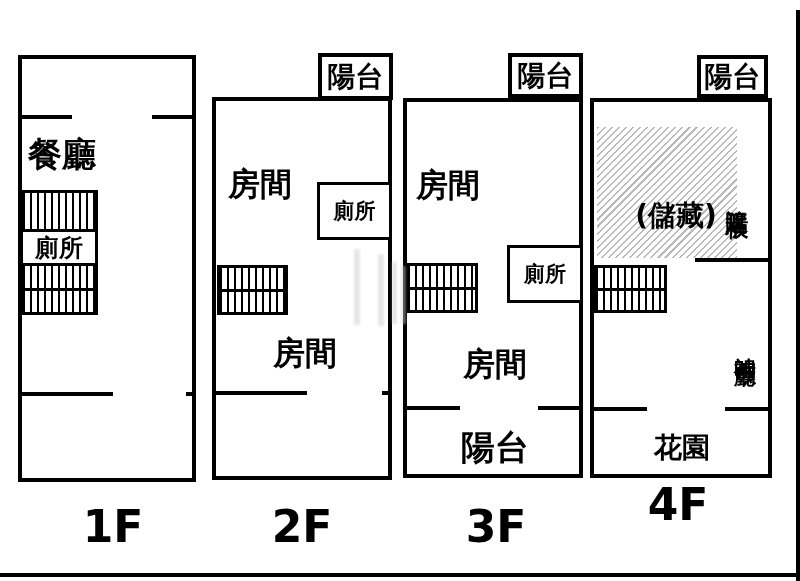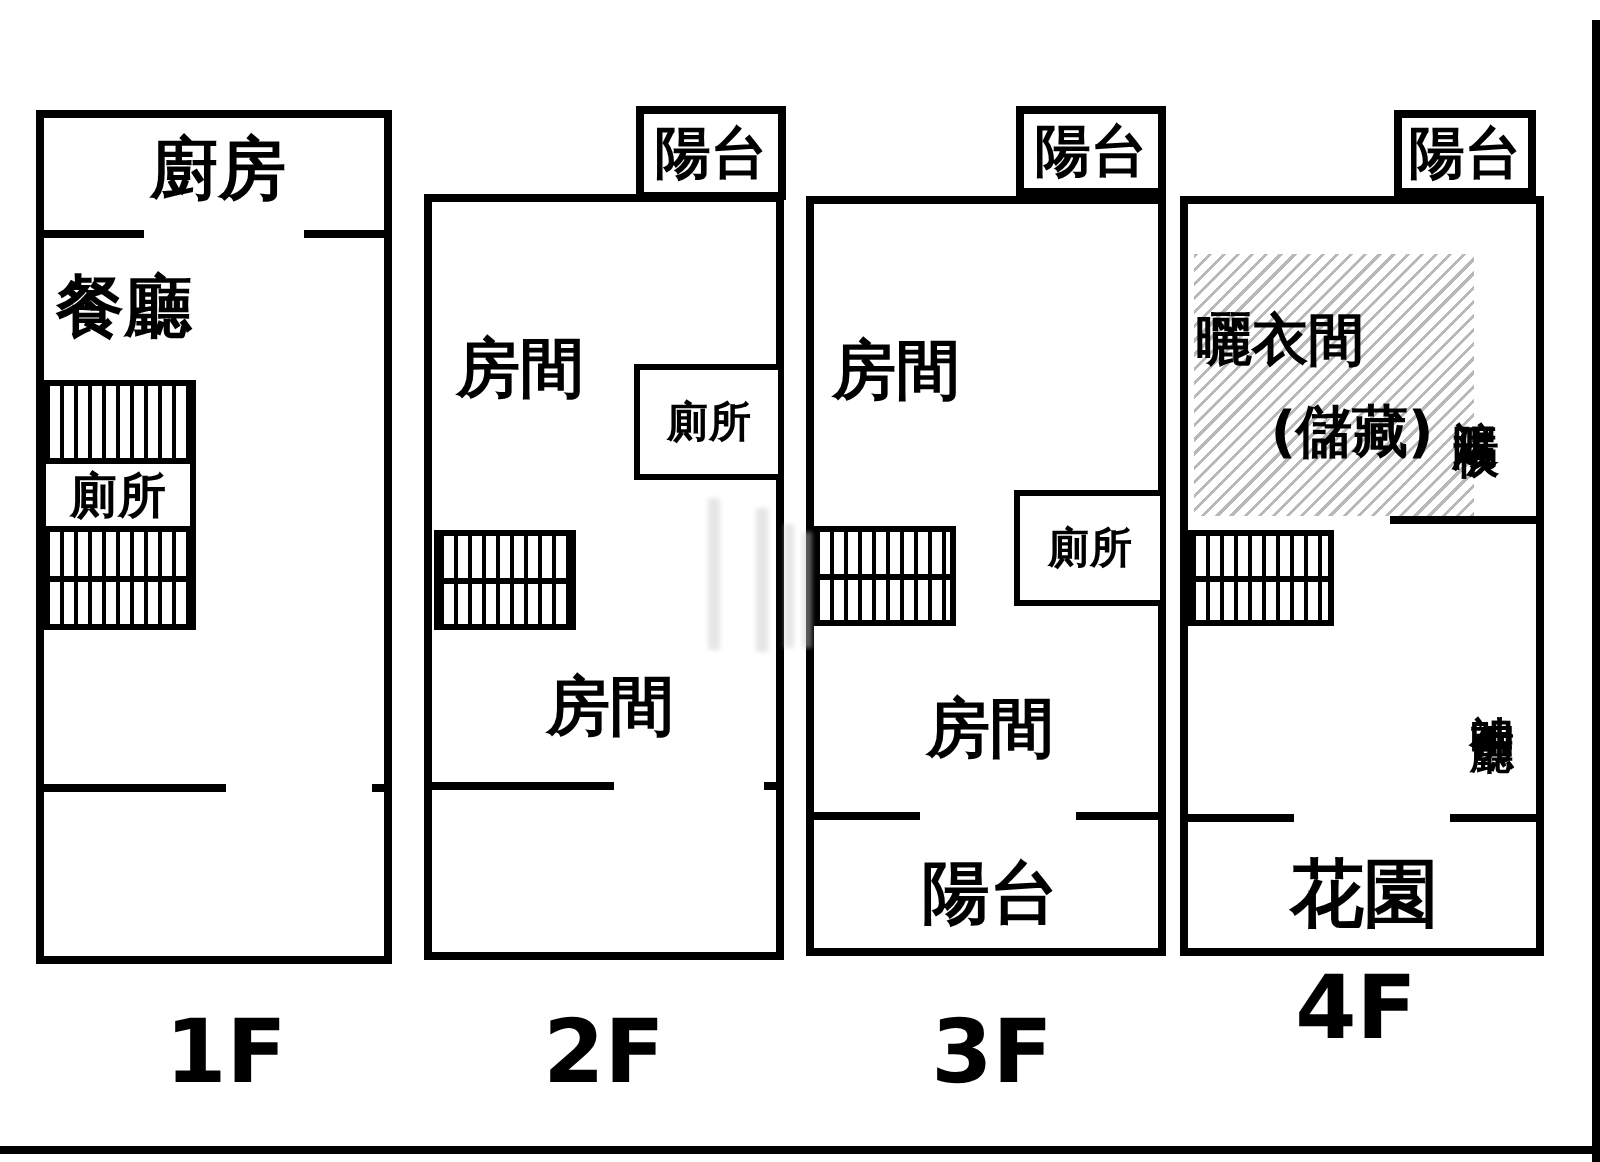--- a/index.html
+++ b/index.html
@@ -30,21 +30,20 @@
 </style>
 </head>
 <body>
 
 <div class="canvas">
 
   <div class="outline" style="left:18px;top:55px;width:178px;height:427px"></div>
 
   <div class="wall" style="left:20px;top:115px;width:52px;height:4px"></div>
   <div class="wall" style="left:152px;top:115px;width:44px;height:4px"></div>
-  <div class="label" style="left:109px;top:86px;font-size:34px">廚房</div>
   <div class="label" style="left:62px;top:155px;font-size:34px">餐廳</div>
 
   <div class="stairbox" style="left:20px;top:190px;width:78px;height:125px">
     <div class="steps" style="height:36px"></div>
     <div class="toiletrow bt bb" style="height:37px;font-size:24px">廁所</div>
     <div class="steps" style="height:22px"></div>
     <div class="steps bt" style="flex:1"></div>
   </div>
 
   <div class="wall" style="left:20px;top:392px;width:93px;height:4px"></div>
@@ -74,32 +73,31 @@
   <div class="wall" style="left:405px;top:406px;width:55px;height:4px"></div>
   <div class="wall" style="left:538px;top:406px;width:45px;height:4px"></div>
   <div class="label" style="left:448px;top:186px;font-size:32px">房間</div>
   <div class="label" style="left:495px;top:365px;font-size:32px">房間</div>
   <div class="label" style="left:495px;top:448px;font-size:34px">陽台</div>
   <div class="label" style="left:496px;top:527px;font-size:44px">3F</div>
 
   <div class="outline" style="left:590px;top:98px;width:182px;height:380px"></div>
   <div class="bal" style="left:697px;top:55px;width:71px;height:43px;font-size:28px">陽台</div>
   <div class="hatch" style="left:597px;top:127px;width:140px;height:131px"></div>
-  <div class="label" style="left:640px;top:170px;font-size:28px">曬衣間</div>
   <div class="label" style="left:676px;top:216px;font-size:28px">(儲藏)</div>
   <div class="vlabel" style="left:737px;top:196px;font-size:23px">遮陽板</div>
   <div class="wall" style="left:695px;top:258px;width:77px;height:4px"></div>
   <div class="stairbox" style="left:593px;top:265px;width:74px;height:48px">
     <div class="steps" style="flex:1"></div>
     <div class="steps bt" style="flex:1"></div>
   </div>
   <div class="vlabel" style="left:745px;top:344px;font-size:22px">神明廳</div>
   <div class="wall" style="left:592px;top:407px;width:55px;height:4px"></div>
   <div class="wall" style="left:725px;top:407px;width:47px;height:4px"></div>
-  <div class="label" style="left:682px;top:448px;font-size:37px">花園</div>
+  <div class="label" style="left:682px;top:448px;font-size:28px">花園</div>
   <div class="label" style="left:678px;top:505px;font-size:44px">4F</div>
 
   <div class="wall" style="left:796px;top:10px;width:4px;height:571px"></div>
   <div class="wall" style="left:0px;top:573px;width:800px;height:4px"></div>
   <div class="wm" style="left:354px;top:249px;width:6px;height:76px"></div>
   <div class="wm" style="left:378px;top:254px;width:6px;height:72px"></div>
   <div class="wm" style="left:392px;top:262px;width:5px;height:62px"></div>
   <div class="wm" style="left:401px;top:266px;width:5px;height:58px"></div>
 
 </div>

